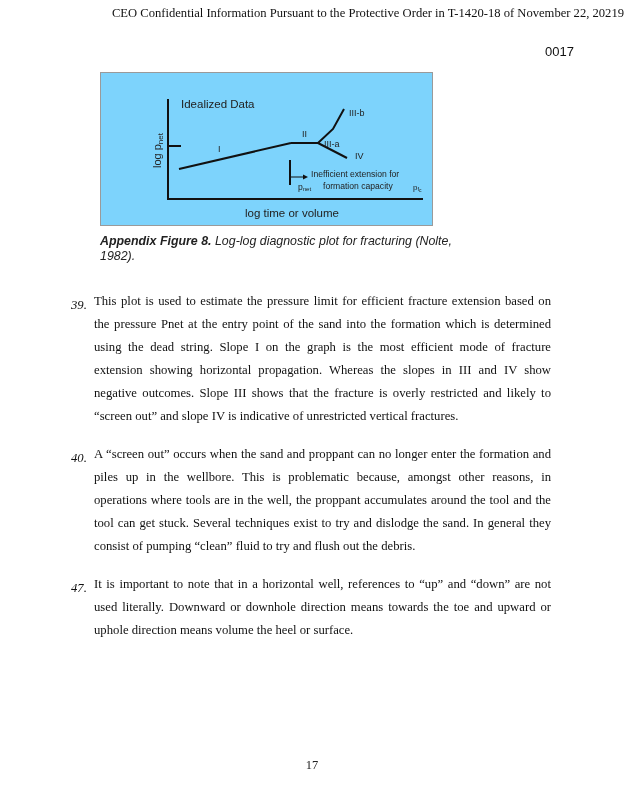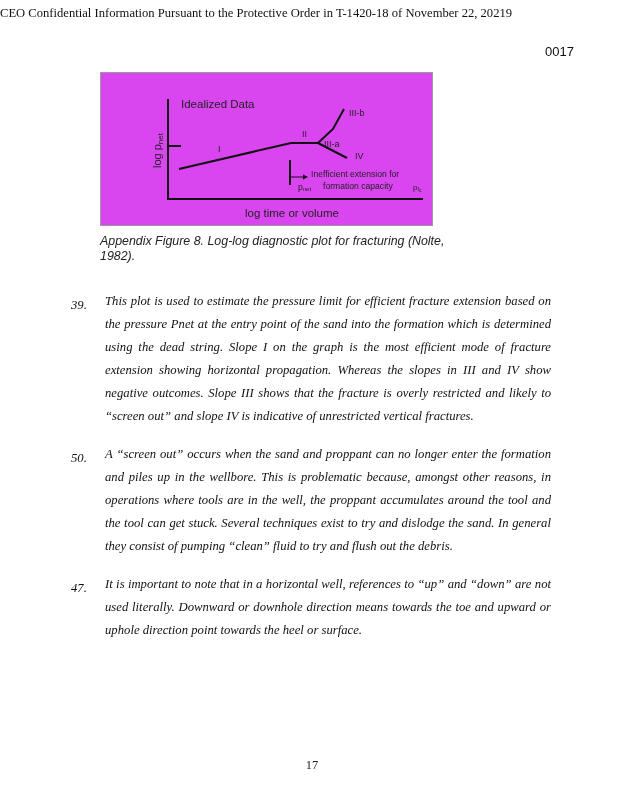--- a/index.html
+++ b/index.html
@@ -1,42 +1,42 @@
 <!DOCTYPE html>
 <html><head>
   <meta charset="utf-8">
   <style>
     html, body { margin: 0; padding: 0; background: #ffffff; }
     body { width: 624px; height: 808px; position: relative; overflow: hidden; color: #111; }
     .header-line {
-      position: absolute; left: 0; top: 6px; width: 624px; text-align: left;
+      position: absolute; left: 0; top: 6px; width: 624px; text-align: right;
       font-family: "Liberation Serif", serif; font-size: 12.6px; color: #111;
     }
     .doc-number {
       position: absolute; right: 50px; top: 20px;
       font-family: "Liberation Sans", sans-serif; font-size: 13px; color: #111; margin-top: 24px;
     }
     .figure-box {
       position: absolute; left: 100px; top: 72px; width: 333px; height: 154px;
-      border: 1px solid #9a9a9a; box-sizing: border-box; background: #d946ef;
+      border: 1px solid #9a9a9a; box-sizing: border-box; background: #7dd3fc;
     }
     .figure-box svg { position: absolute; left: 0; top: 0; }
     .fig-text { font-family: "Liberation Sans", sans-serif; fill: #222; }
     .caption {
       position: absolute; left: 100px; top: 234px; width: 380px;
       font-family: "Liberation Sans", sans-serif; font-size: 12.4px; line-height: 15px; color: #222;
       font-style: italic;
     }
-    .caption .cap-label { font-weight: normal; }
+    .caption .cap-label { font-weight: bold; }
     .para {
       position: absolute; left: 71px; width: 480px;
       font-family: "Liberation Serif", serif; font-size: 12.7px; line-height: 23px; color: #111;
     }
     .para .num { position: absolute; left: 0; top: 4px; font-style: italic; }
-    .para .body { margin-left: 34px; text-align: justify; text-align-last: left; font-style: italic; }
+    .para .body { margin-left: 23px; text-align: justify; text-align-last: left; }
     .page-num {
       position: absolute; left: 0; width: 624px; top: 758px; text-align: center;
       font-family: "Liberation Serif", serif; font-size: 12.5px; color: #222;
     }
   </style>
 </head>
 <body>
 
 <div class="header-line">CEO Confidential Information Pursuant to the Protective Order in T-1420-18 of November 22, 20219</div>
 <div class="doc-number">0017</div>
@@ -81,22 +81,22 @@
 <div class="caption">
   <span class="cap-label">Appendix Figure 8.</span><span> Log-log diagnostic plot for fracturing (Nolte, 1982).</span>
 </div>
 
 <div class="para" style="top:290px;">
   <span class="num">39.</span>
   <div class="body">This plot is used to estimate the pressure limit for efficient fracture extension based on the pressure Pnet at the entry point of the sand into the formation which is determined using the dead string. Slope I on the graph is the most efficient mode of fracture extension showing horizontal propagation. Whereas the slopes in III and IV show negative outcomes. Slope III shows that the fracture is overly restricted and likely to “screen out” and slope IV is indicative of unrestricted vertical fractures.</div>
 </div>
 
 <div class="para" style="top:443px;">
-  <span class="num">50.</span>
+  <span class="num">40.</span>
   <div class="body">A “screen out” occurs when the sand and proppant can no longer enter the formation and piles up in the wellbore. This is problematic because, amongst other reasons, in operations where tools are in the well, the proppant accumulates around the tool and the tool can get stuck. Several techniques exist to try and dislodge the sand. In general they consist of pumping “clean” fluid to try and flush out the debris.</div>
 </div>
 
 <div class="para" style="top:573px;">
   <span class="num">47.</span>
-  <div class="body">It is important to note that in a horizontal well, references to “up” and “down” are not used literally. Downward or downhole direction means towards the toe and upward or uphole direction point towards the heel or surface.</div>
+  <div class="body">It is important to note that in a horizontal well, references to “up” and “down” are not used literally. Downward or downhole direction means towards the toe and upward or uphole direction means volume the heel or surface.</div>
 </div>
 
 <div class="page-num">17</div>
 
 </body></html>

